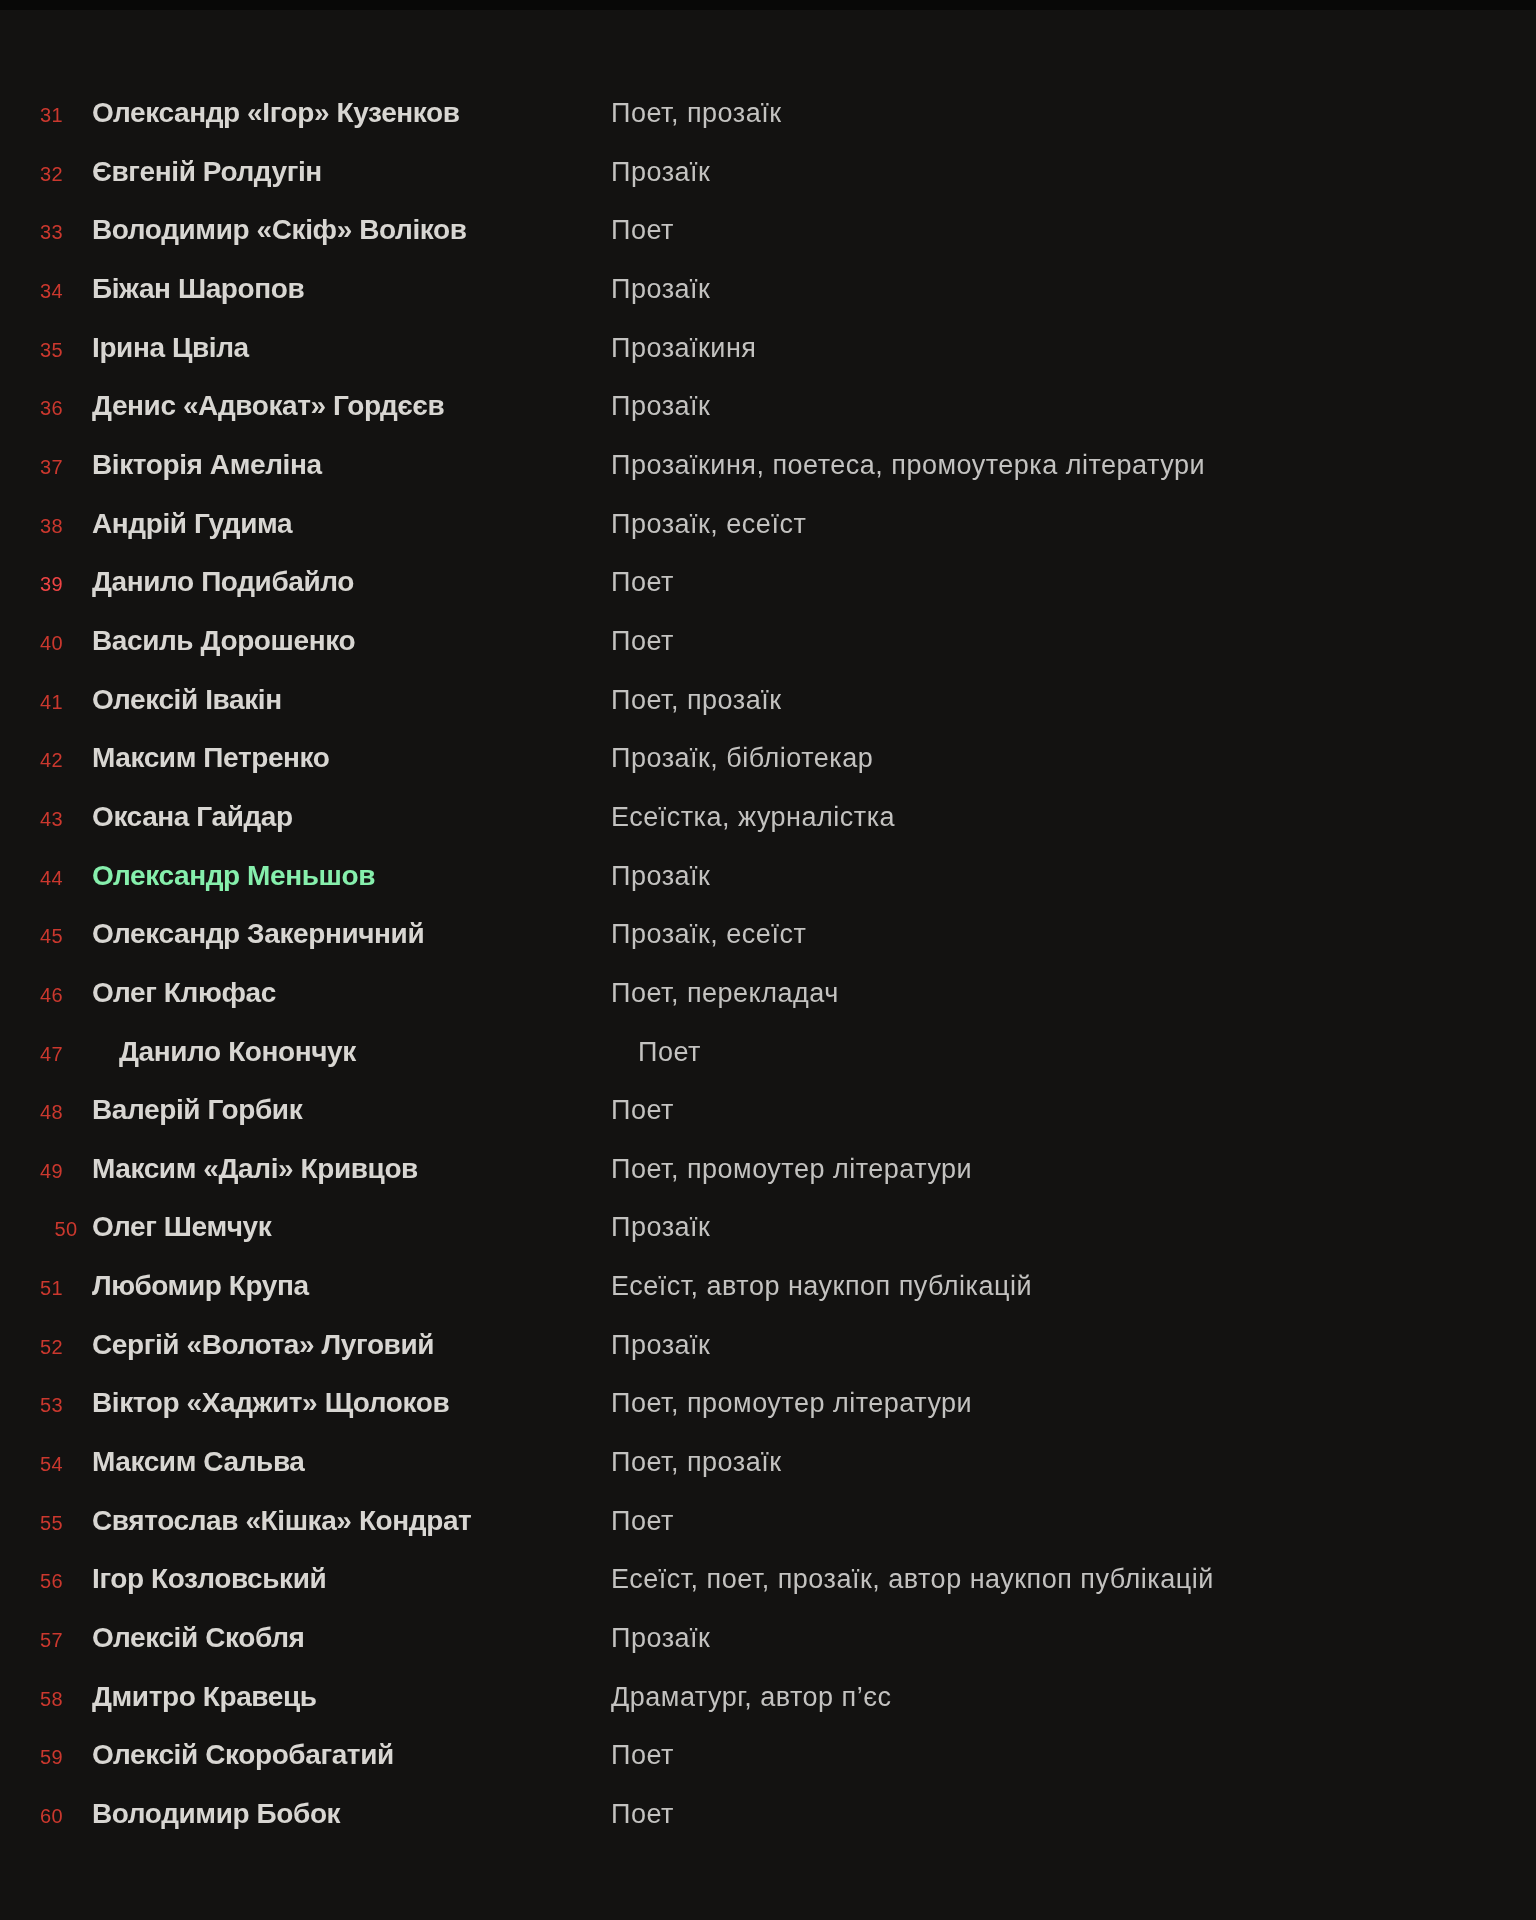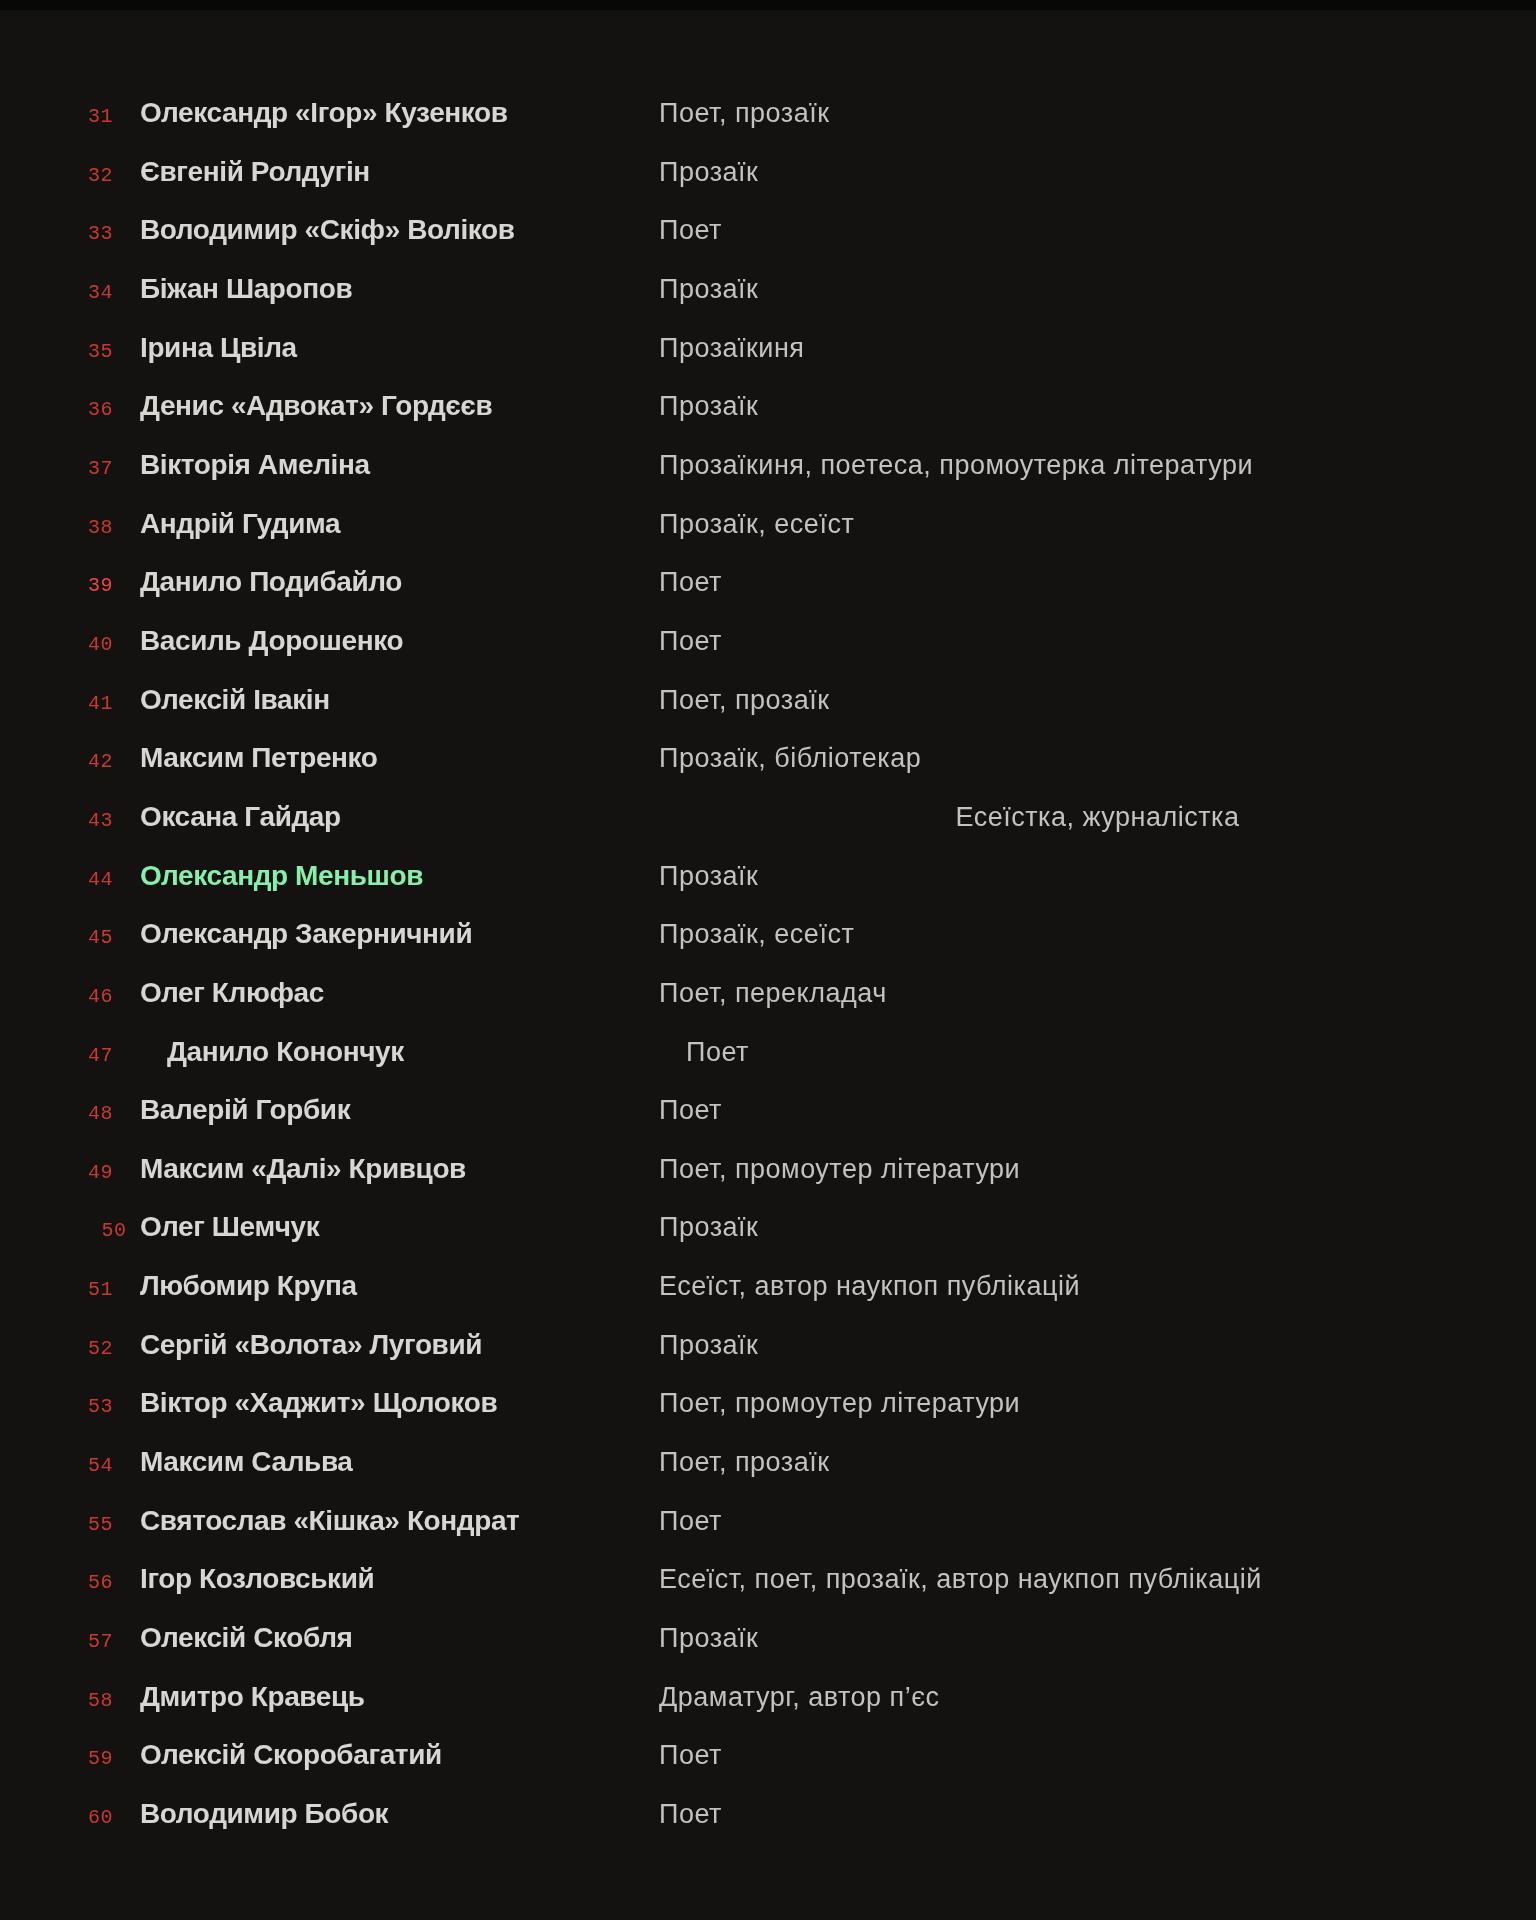--- a/index.html
+++ b/index.html
@@ -34,22 +34,22 @@
     right: 0;
   }
   .row {
     height: 58.66px;
     display: flex;
     align-items: baseline;
     padding-top: 0;
   }
   .num {
     flex: 0 0 52px;
-    margin-left: 88px;
-    font-family: Liberation Mono, monospace;
+    margin-left: 40px;
+    font-family: Liberation Sans, sans-serif;
     font-size: 20px;
     line-height: 58.66px;
     color: #cb382e;
     letter-spacing: 0.5px;
   }
   .name {
     flex: 0 0 519px;
     font-family: "Liberation Sans", sans-serif;
     font-weight: bold;
     font-size: 28px;
@@ -142,21 +142,21 @@
 
   <div class="row">
     <span class="num" style="color: rgb(203, 56, 46);">42</span>
     <span class="name" style="color: rgb(216, 214, 210);">Максим Петренко</span>
     <span class="role" style="color: rgb(195, 194, 192);">Прозаїк, бібліотекар</span>
   </div>
 
   <div class="row">
     <span class="num" style="color: rgb(203, 56, 46);">43</span>
     <span class="name" style="color: rgb(216, 214, 210);">Оксана Гайдар</span>
-    <span class="role" style="color: rgb(195, 194, 192); text-align: center;">Есеїстка, журналістка</span>
+    <span class="role" style="color: rgb(195, 194, 192);">Есеїстка, журналістка</span>
   </div>
 
   <div class="row">
     <span class="num" style="color: rgb(203, 56, 46);">44</span>
     <span class="name" style="color: #86efac;">Олександр Меньшов</span>
     <span class="role" style="color: rgb(195, 194, 192);">Прозаїк</span>
   </div>
 
   <div class="row">
     <span class="num" style="color: rgb(203, 56, 46);">45</span>

